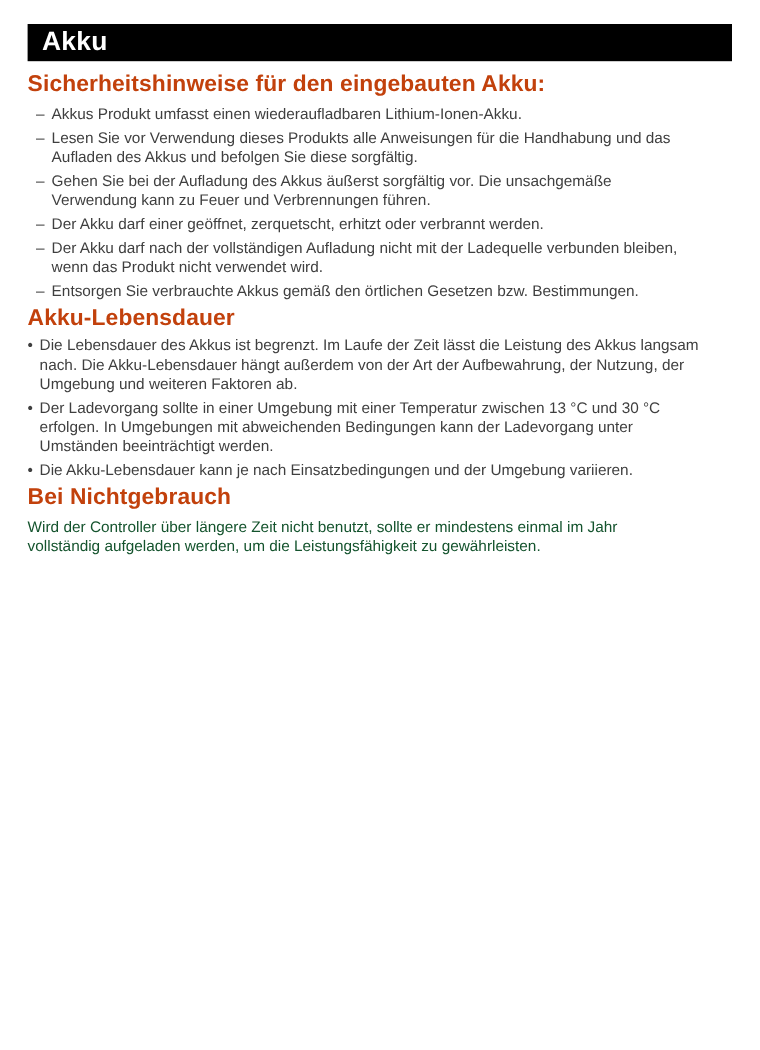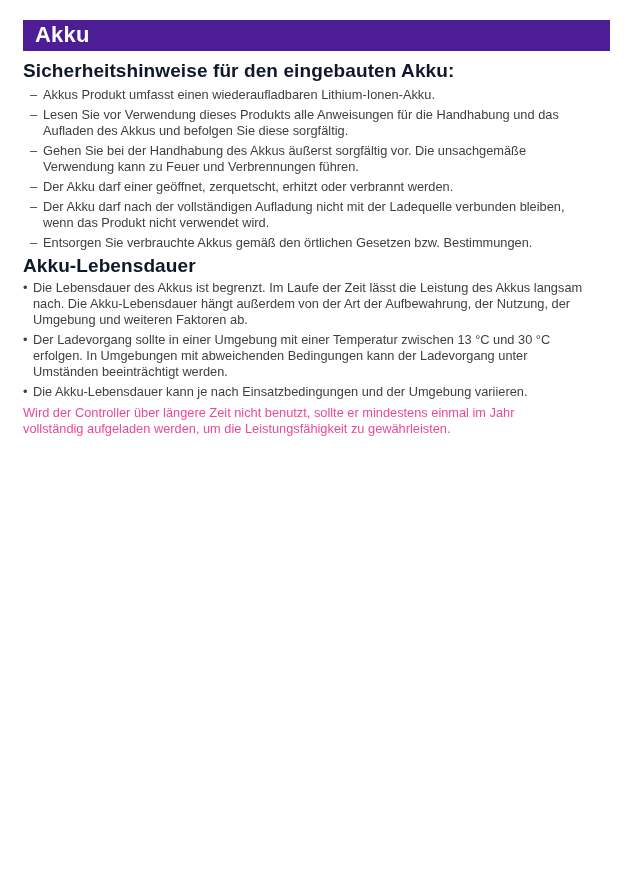--- a/index.html
+++ b/index.html
@@ -15,39 +15,39 @@
     overflow: hidden;
   }
   .page {
     box-sizing: border-box;
     width: 633px;
     height: 875px;
     padding: 20px 23px 0 23px;
   }
   .banner {
     height: 31px;
-    background: #4c1d95;
+    background: #000000;
     display: flex;
     align-items: center;
     padding-left: 12px;
     margin-bottom: 9px;
   }
   .banner-title {
     color: #ffffff;
     font-size: 22px;
     font-weight: bold;
     line-height: 1;
     letter-spacing: 0.2px;
     margin-top: -2px;
   }
   .section-heading {
     font-size: 19px;
     line-height: 22px;
     font-weight: bold;
-    color: #0f172a;
+    color: #c2410c;
     margin: 0 0 5px 0;
     letter-spacing: 0.1px;
   }
   .section { margin: 0; }
   .section + .section .section-heading { margin-bottom: 3px; }
   .list { margin: 0; padding: 0; list-style: none; }
   .list-item {
     display: flex;
     align-items: flex-start;
     font-size: 12.8px;
@@ -62,21 +62,21 @@
   .bullet-list .item-marker {
     flex: 0 0 10px;
   }
   .item-text {
     white-space: pre-line;
     flex: 1 1 auto;
   }
   .body-paragraph {
     font-size: 12.8px;
     line-height: 16px;
-    color: #ec4899;
+    color: #14532d;
     margin: 5px 0 0 0;
     white-space: pre-line;
   }
 </style>
 </head>
 <body>
 
 <div class="page">
 
   <header class="banner">
@@ -90,21 +90,21 @@
         <span class="item-marker">–</span>
         <span class="item-text">Akkus Produkt umfasst einen wiederaufladbaren Lithium-Ionen-Akku.</span>
       </li>
       <li class="list-item">
         <span class="item-marker">–</span>
         <span class="item-text">Lesen Sie vor Verwendung dieses Produkts alle Anweisungen für die Handhabung und das
 Aufladen des Akkus und befolgen Sie diese sorgfältig.</span>
       </li>
       <li class="list-item">
         <span class="item-marker">–</span>
-        <span class="item-text">Gehen Sie bei der Handhabung des Akkus äußerst sorgfältig vor. Die unsachgemäße
+        <span class="item-text">Gehen Sie bei der Aufladung des Akkus äußerst sorgfältig vor. Die unsachgemäße
 Verwendung kann zu Feuer und Verbrennungen führen.</span>
       </li>
       <li class="list-item">
         <span class="item-marker">–</span>
         <span class="item-text">Der Akku darf einer geöffnet, zerquetscht, erhitzt oder verbrannt werden.</span>
       </li>
       <li class="list-item">
         <span class="item-marker">–</span>
         <span class="item-text">Der Akku darf nach der vollständigen Aufladung nicht mit der Ladequelle verbunden bleiben,
 wenn das Produkt nicht verwendet wird.</span>
@@ -132,17 +132,18 @@
 Umständen beeinträchtigt werden.</span>
       </li>
       <li class="list-item">
         <span class="item-marker">•</span>
         <span class="item-text">Die Akku-Lebensdauer kann je nach Einsatzbedingungen und der Umgebung variieren.</span>
       </li>
     </ul>
   </section>
 
   <section class="section">
+    <h2 class="section-heading">Bei Nichtgebrauch</h2>
     <p class="body-paragraph">Wird der Controller über längere Zeit nicht benutzt, sollte er mindestens einmal im Jahr
 vollständig aufgeladen werden, um die Leistungsfähigkeit zu gewährleisten.</p>
   </section>
 
 </div>
 
 </body></html>

